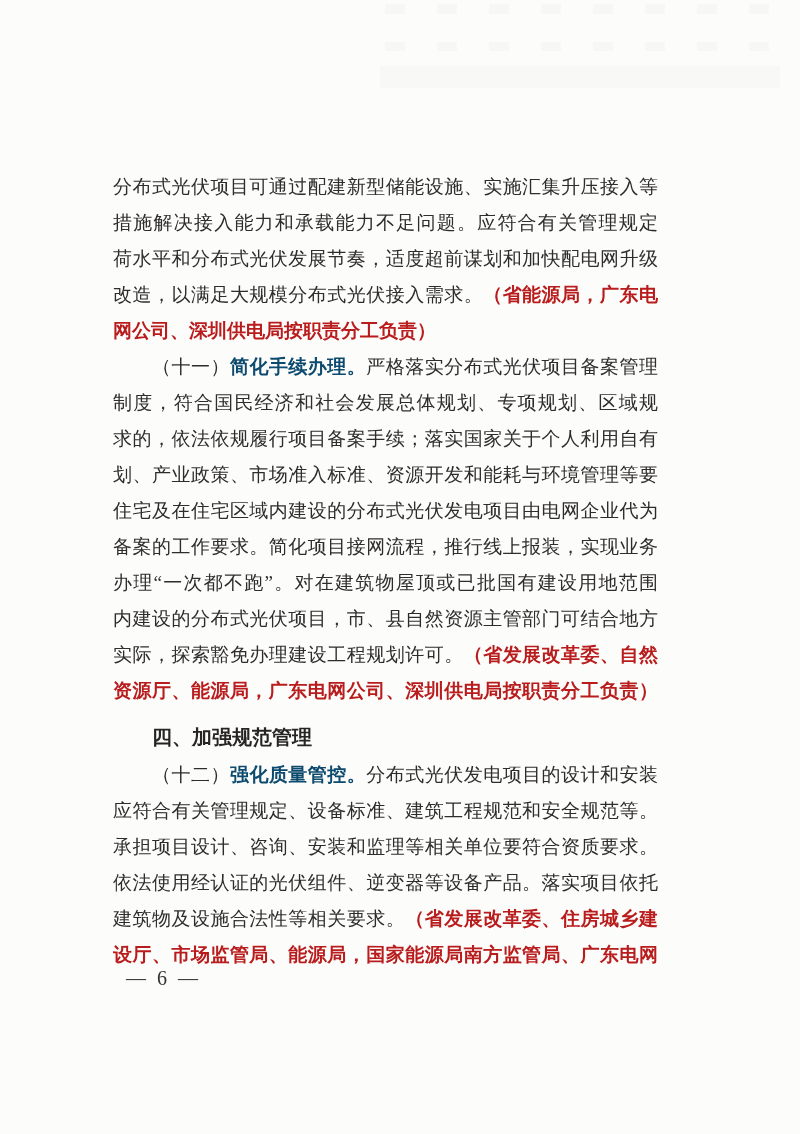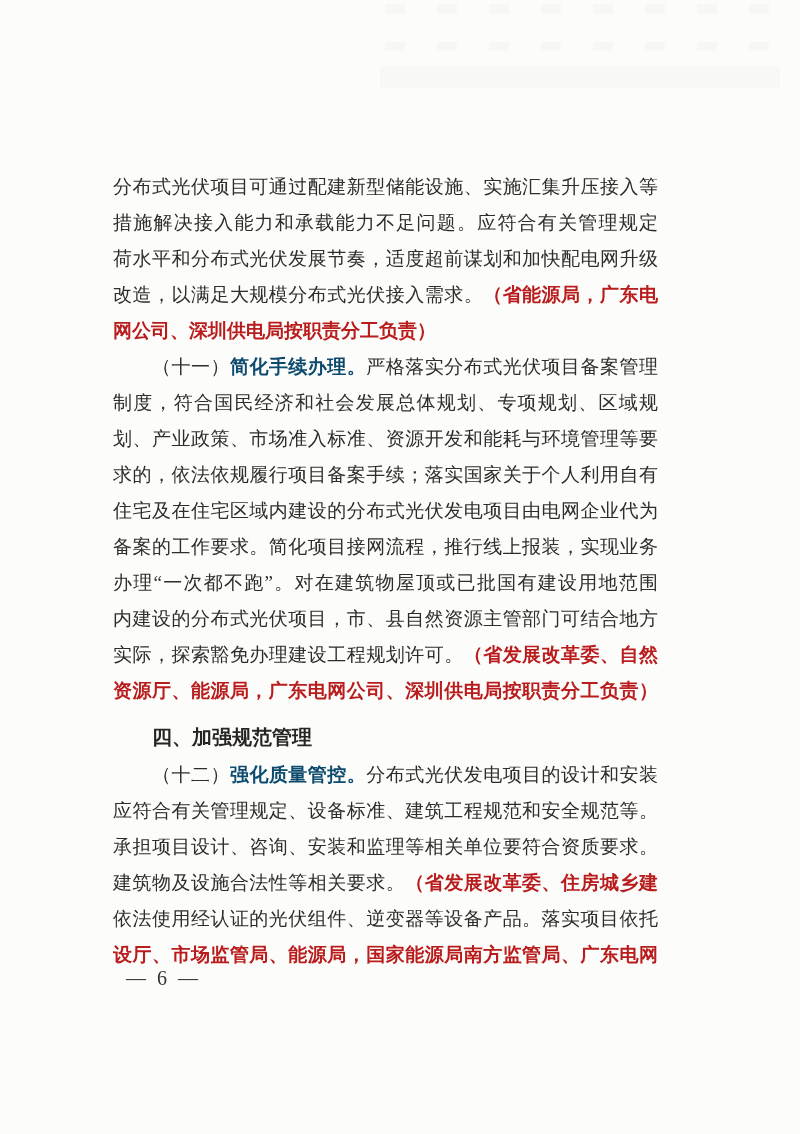--- a/index.html
+++ b/index.html
@@ -84,31 +84,31 @@
   <div class="noise-band" style="left:380px; top:66px; width:400px; height:22px;"></div>
 
   <div class="doc" id="doc">
       <div class="line justify"><span class="seg-normal">分布式光伏项目可通过配建新型储能设施、实施汇集升压接入等</span></div>
       <div class="line justify"><span class="seg-normal">措施解决接入能力和承载能力不足问题。应符合有关管理规定</span></div>
       <div class="line justify"><span class="seg-normal">荷水平和分布式光伏发展节奏，适度超前谋划和加快配电网升级</span></div>
       <div class="line justify"><span class="seg-normal">改造，以满足大规模分布式光伏接入需求。</span><span class="seg-attr">（省能源局，广东电</span></div>
       <div class="line"><span class="seg-attr">网公司、深圳供电局按职责分工负责）</span></div>
       <div class="line indent justify"><span class="seg-normal">（十一）</span><span class="seg-bold">简化手续办理。</span><span class="seg-normal">严格落实分布式光伏项目备案管理</span></div>
       <div class="line justify"><span class="seg-normal">制度，符合国民经济和社会发展总体规划、专项规划、区域规</span></div>
+      <div class="line justify"><span class="seg-normal">求的，依法依规履行项目备案手续；落实国家关于个人利用自有</span></div>
       <div class="line justify"><span class="seg-normal">划、产业政策、市场准入标准、资源开发和能耗与环境管理等要</span></div>
-      <div class="line justify"><span class="seg-normal">求的，依法依规履行项目备案手续；落实国家关于个人利用自有</span></div>
       <div class="line justify"><span class="seg-normal">住宅及在住宅区域内建设的分布式光伏发电项目由电网企业代为</span></div>
       <div class="line justify"><span class="seg-normal">备案的工作要求。简化项目接网流程，推行线上报装，实现业务</span></div>
       <div class="line justify"><span class="seg-normal">办理“一次都不跑”。对在建筑物屋顶或已批国有建设用地范围</span></div>
       <div class="line justify"><span class="seg-normal">内建设的分布式光伏项目，市、县自然资源主管部门可结合地方</span></div>
       <div class="line justify"><span class="seg-normal">实际，探索豁免办理建设工程规划许可。</span><span class="seg-attr">（省发展改革委、自然</span></div>
       <div class="line justify"><span class="seg-attr">资源厅、能源局，广东电网公司、深圳供电局按职责分工负责）</span></div>
       <div class="line heading indent"><span class="seg-heading">四、加强规范管理</span></div>
       <div class="line indent justify"><span class="seg-normal">（十二）</span><span class="seg-bold">强化质量管控。</span><span class="seg-normal">分布式光伏发电项目的设计和安装</span></div>
       <div class="line justify"><span class="seg-normal">应符合有关管理规定、设备标准、建筑工程规范和安全规范等。</span></div>
       <div class="line justify"><span class="seg-normal">承担项目设计、咨询、安装和监理等相关单位要符合资质要求。</span></div>
+      <div class="line justify"><span class="seg-normal">依法使用经认证的光伏组件、逆变器等设备产品。落实项目依托</span></div>
       <div class="line justify"><span class="seg-normal">建筑物及设施合法性等相关要求。</span><span class="seg-attr">（省发展改革委、住房城乡建</span></div>
-      <div class="line justify"><span class="seg-normal">依法使用经认证的光伏组件、逆变器等设备产品。落实项目依托</span></div>
       <div class="line justify"><span class="seg-attr">设厅、市场监管局、能源局，国家能源局南方监管局、广东电网</span></div>
     </div>
 
   <div class="footer">— 6 —</div>
 </div>
 
 </body></html>

